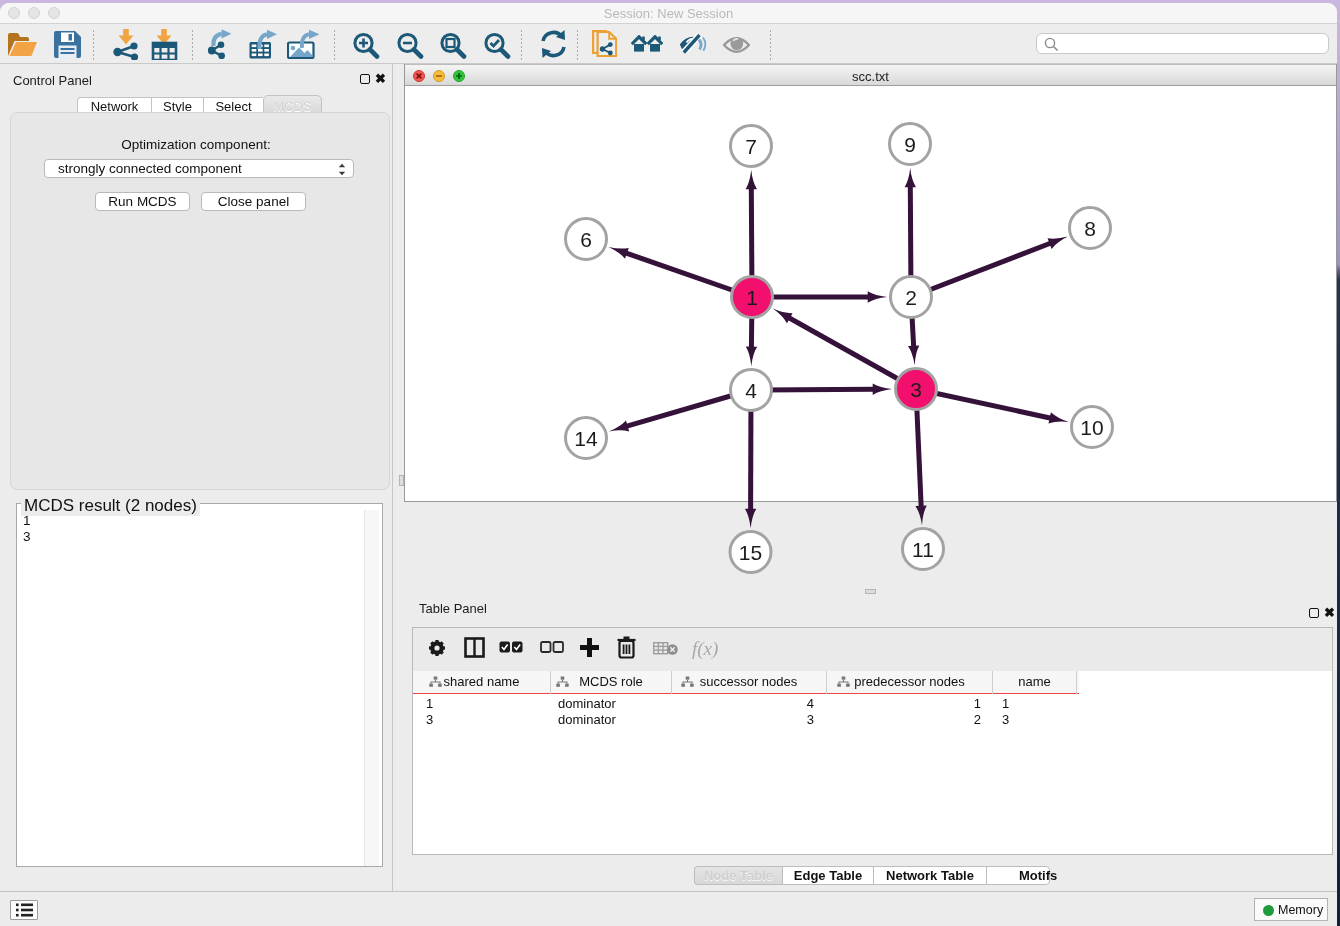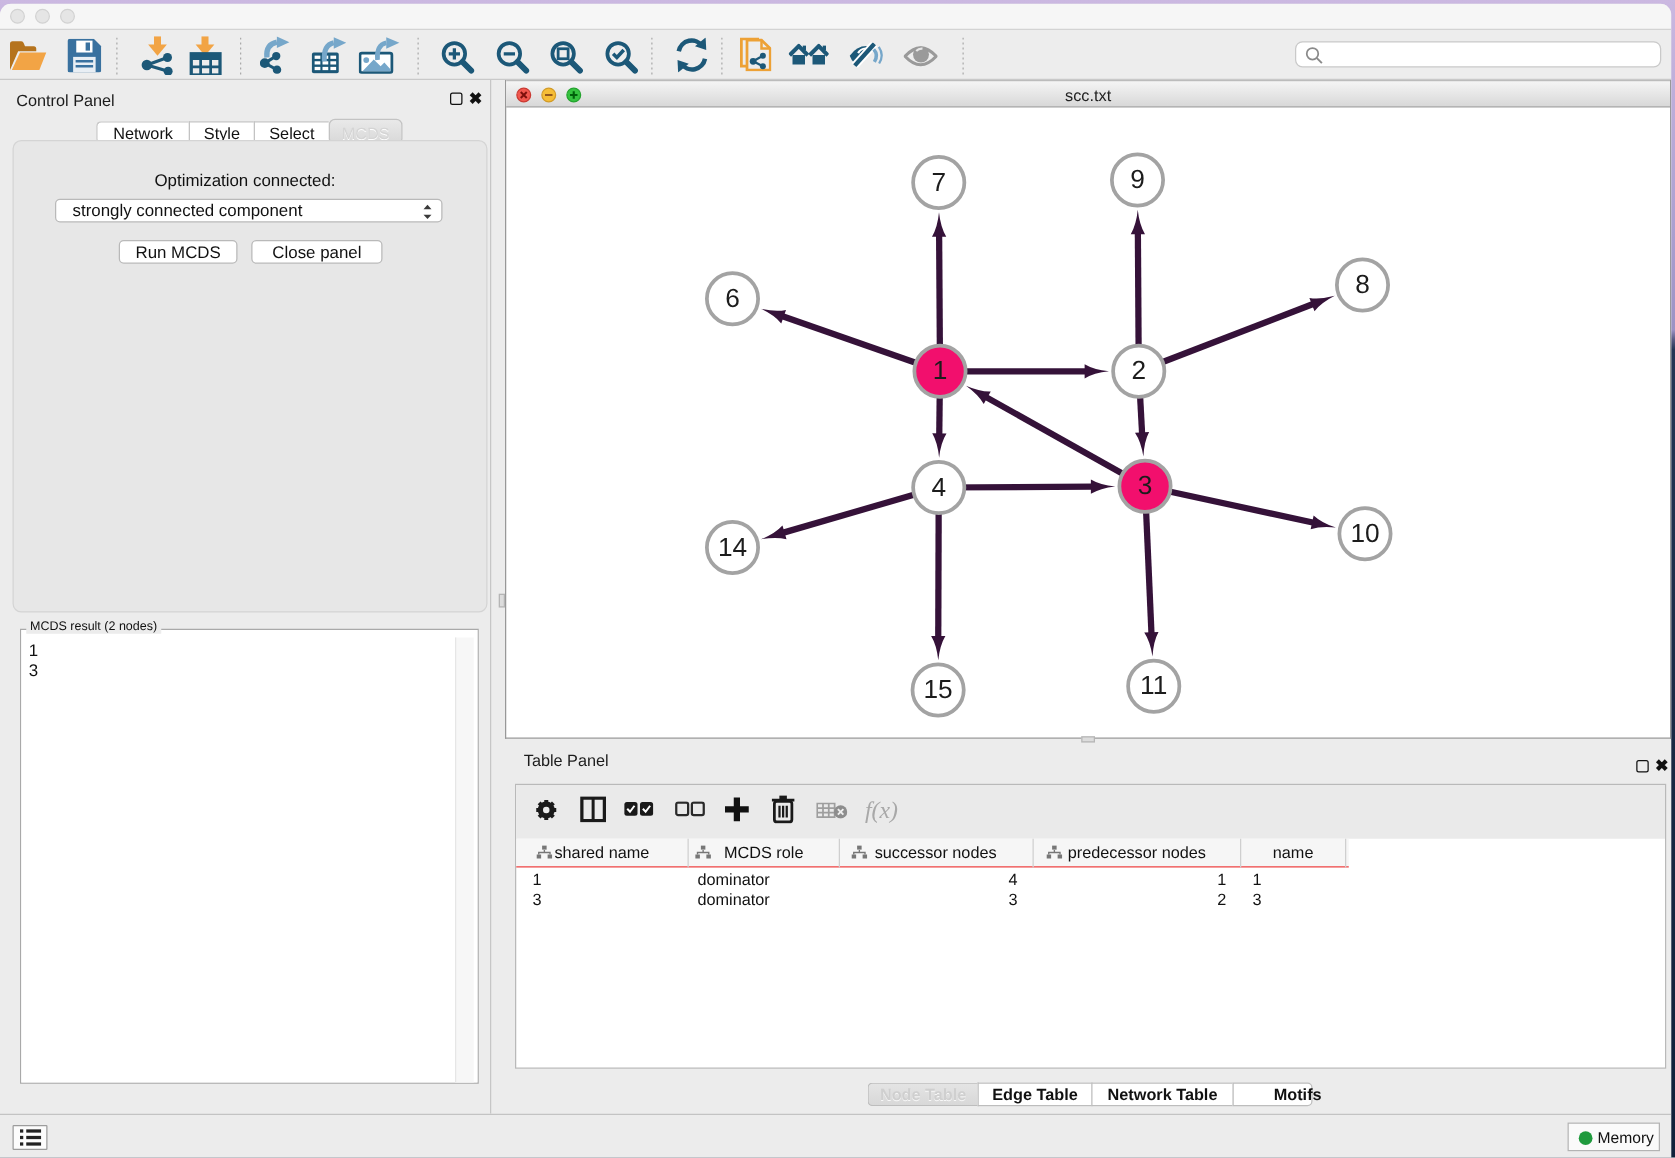--- a/index.html
+++ b/index.html
@@ -26,25 +26,25 @@
 .tabrow { position:absolute; top:33px; left:77px; height:18px; display:flex; }
 .tab { height:18px; font-size:13px; color:#111; background:#fff; border:1px solid #c3c3c3; border-right:none; padding:1px 4px; text-align:center; }
 .tab.first { border-radius:4px 0 0 4px; }
 .tab.sel { background:linear-gradient(#e9e9e9,#d8d8d8); color:#d4d4d4; text-shadow:0 1px 0 #fff; border:1px solid #c3c3c3; border-radius:5px; height:21px; margin-top:-2px; padding-top:3px; }
 #tabcontent { position:absolute; left:10px; top:48px; width:380px; height:378px; background:#e7e7e7; border:1px solid #d4d4d4; border-radius:7px; }
 #optlabel { position:absolute; top:73px; width:100%; text-align:center; font-size:13.5px; color:#111; }
 #optselect { position:absolute; left:44px; top:95px; width:310px; height:19px; background:#fff; border:1px solid #b9b9b9; border-radius:4px; font-size:13.5px; color:#111; padding-left:13px; line-height:17px; }
 #optselect svg { position:absolute; right:6px; top:2px; }
 .btn { position:absolute; top:128px; height:19px; background:#fff; border:1px solid #b9b9b9; border-radius:4px; font-size:13.5px; color:#111; text-align:center; line-height:17px; }
 #fieldset { position:absolute; left:16px; top:439px; width:367px; height:364px; border:1px solid #a9a9a9; }
-#legend { position:absolute; left:21px; top:432px; background:#ececec; padding:0 3px; font-size:10px; color:#111; }
+#legend { position:absolute; left:21px; top:432px; background:#ececec; padding:0 3px; font-size:17px; color:#111; }
 #ta { position:absolute; left:0px; top:0px; width:365px; height:362px; background:#fff; font-size:13.5px; color:#111; line-height:16px; padding:9px 0 0 6px; }
 #tascroll { position:absolute; left:347px; top:6px; width:15px; height:356px; background:#f7f7f7; border-left:1px solid #e6e6e6; }
 
-#netwin { position:absolute; left:404px; top:61px; width:933px; height:527px; background:#fff; border:1px solid #989898; border-top:none; }
+#netwin { position:absolute; left:404px; top:61px; width:933px; height:438px; background:#fff; border:1px solid #989898; border-top:none; }
 #nettitle { position:absolute; left:0; top:0; width:100%; height:22px;
   background:linear-gradient(#f5f5f5,#d8d8d8); border-top:1px solid #bcbcbc; border-bottom:1px solid #9f9f9f; }
 #nettitle .t { position:absolute; top:4px; width:100%; text-align:center; font-size:13px; color:#222; }
 .tl { position:absolute; top:5px; width:12px; height:12px; border-radius:50%; }
 .tl svg { position:absolute; left:0; top:0; display:block; }
 #graphsvg { position:absolute; left:0; top:22px; }
 .ge line { stroke:#351239; stroke-width:5; }
 .ah { fill:#351239; }
 .np { fill:#f20f6d; stroke:#a3a3a3; stroke-width:3; }
 .nw { fill:#fff; stroke:#a3a3a3; stroke-width:3; }
@@ -72,20 +72,21 @@
 .gripv { position:absolute; left:399px; top:472px; width:5px; height:11px; background:#dcdcdc; border:1px solid #b5b5b5; }
 .griph { position:absolute; left:865px; top:586px; width:11px; height:5px; background:#dcdcdc; border:1px solid #b5b5b5; }
 </style>
 </head>
 <body>
 <div id="app">
   <div id="titlebar">
     <div class="tlc" style="left:8px"></div>
     <div class="tlc" style="left:28px"></div>
     <div class="tlc" style="left:48px"></div>
+    <div id="title">Session: New Session</div>
   </div>
   <div id="toolbar">
 <svg style="left:7px;top:8px" width="32" height="26" viewBox="0 0 32 26">
 <path d="M1,24 L1,3 Q1,1 3,1 L10,1 Q11.5,1 12,2.5 L13,5 L20,5 Q22,5 22,7 L22,9 L7.5,9 Z" fill="#b5731d"></path>
 <path d="M9,10 L30,10 L24.5,24 L2.5,24 Z" fill="#f2a445"></path>
 </svg>
 <svg style="left:54px;top:7px" width="27" height="27" viewBox="0 0 27 27">
 <path d="M2,0 L21,0 L27,6 L27,25 Q27,27 25,27 L2,27 Q0,27 0,25 L0,2 Q0,0 2,0 Z" fill="#39719f"></path>
 <rect x="7" y="1.5" width="13" height="9.5" fill="#fff"></rect>
         <rect x="14.5" y="3" width="3.5" height="6.5" fill="#39719f"></rect>
@@ -224,21 +225,21 @@
 <div class="phead" style="top:9px">Control Panel</div>
 <div class="wicons" style="left:360px;top:10px;width:10px;height:10px;border:1.5px solid #111;border-radius:2px"></div>
 <div class="wicons" style="left:375px;top:7px;font-weight:bold;font-size:13px">✖</div>
 <div class="tabrow">
   <div class="tab first" style="width:74px">Network</div>
   <div class="tab" style="width:52px">Style</div>
   <div class="tab" style="width:60px">Select</div>
   <div class="tab sel" style="width:59px">MCDS</div>
 </div>
 <div id="tabcontent"></div>
-<div id="optlabel">Optimization connected:</div>
+<div id="optlabel">Optimization component:</div>
 <div id="optselect">strongly connected component
   <svg width="10" height="15" viewBox="0 0 10 15">
     <path d="M1.8,5.3 L5,1.8 L8.2,5.3 Z" fill="#3a3a3a"></path>
     <path d="M1.8,9.7 L5,13.2 L8.2,9.7 Z" fill="#3a3a3a"></path>
   </svg>
 </div>
 <div class="btn" style="left:95px;width:95px">Run MCDS</div>
 <div class="btn" style="left:201px;width:105px">Close panel</div>
 <div id="fieldset">
   <div id="ta">1<br>3</div>

